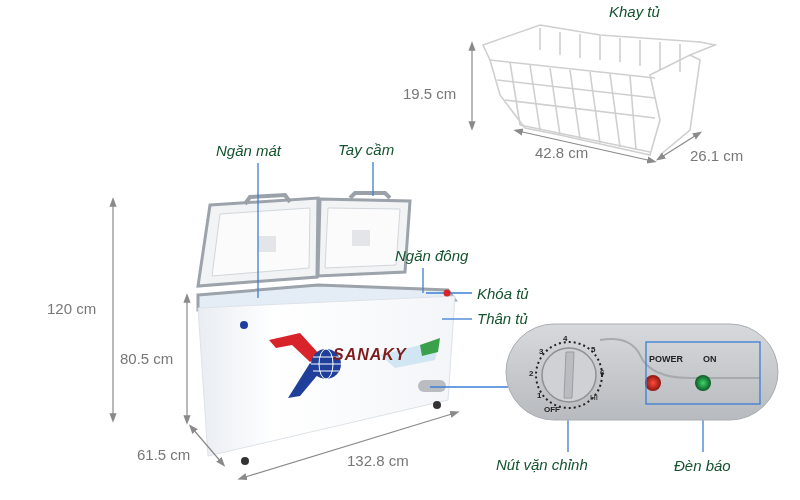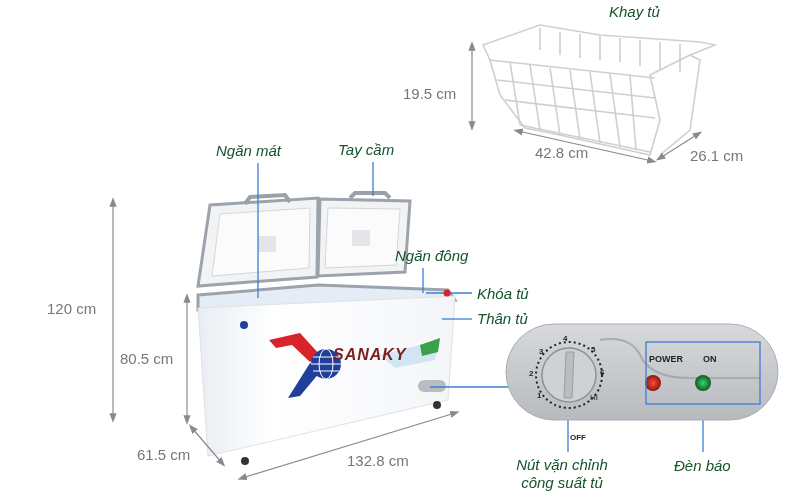--- a/index.html
+++ b/index.html
@@ -127,30 +127,29 @@
 <div class="dim" style="left:47px;top:300px;">120 cm</div>
 <div class="dim" style="left:120px;top:350px;">80.5 cm</div>
 <div class="dim" style="left:137px;top:446px;">61.5 cm</div>
 <div class="dim" style="left:347px;top:452px;">132.8 cm</div>
 
 <div class="lbl" style="left:216px;top:142px;">Ngăn mát</div>
 <div class="lbl" style="left:338px;top:141px;">Tay cầm</div>
 <div class="lbl" style="left:395px;top:247px;">Ngăn đông</div>
 <div class="lbl" style="left:477px;top:285px;">Khóa tủ</div>
 <div class="lbl" style="left:477px;top:310px;">Thân tủ</div>
-<div class="lbl" style="left:512px;top:456px;text-align:center;width:100px;">
+<div class="lbl" style="left:496px;top:456px;text-align:left;width:100px;">
   <div>Nút vặn chỉnh</div>
-  <div>công suất tủ</div>
 </div>
 <div class="lbl" style="left:674px;top:457px;">Đèn báo</div>
 
 <div style="position:absolute;left:649px;top:354px;font-size:9px;font-weight:bold;color:#222;">POWER</div>
 <div style="position:absolute;left:703px;top:354px;font-size:9px;font-weight:bold;color:#222;">ON</div>
 <div style="position:absolute;left:537px;top:391px;font-size:8px;font-weight:bold;color:#222;">1</div>
 <div style="position:absolute;left:529px;top:369px;font-size:8px;font-weight:bold;color:#222;">2</div>
 <div style="position:absolute;left:539px;top:347px;font-size:8px;font-weight:bold;color:#222;">3</div>
 <div style="position:absolute;left:563px;top:334px;font-size:8px;font-weight:bold;color:#222;">4</div>
 <div style="position:absolute;left:591px;top:345px;font-size:8px;font-weight:bold;color:#222;">5</div>
 <div style="position:absolute;left:600px;top:368px;font-size:8px;font-weight:bold;color:#222;">6</div>
 <div style="position:absolute;left:590px;top:393px;font-size:8px;font-weight:normal;color:#222;">HI</div>
-<div style="position:absolute;left:570px;top:405px;font-size:8px;font-weight:bold;color:#222;margin-top:28px;">OFF</div>
+<div style="position:absolute;left:544px;top:405px;font-size:8px;font-weight:bold;color:#222;">OFF</div>
 
 <div style="position:absolute;left:333px;top:346px;font-size:16px;font-weight:bold;font-style:italic;color:#7f1d1d;letter-spacing:1px;">SANAKY</div>
 
 </body></html>

